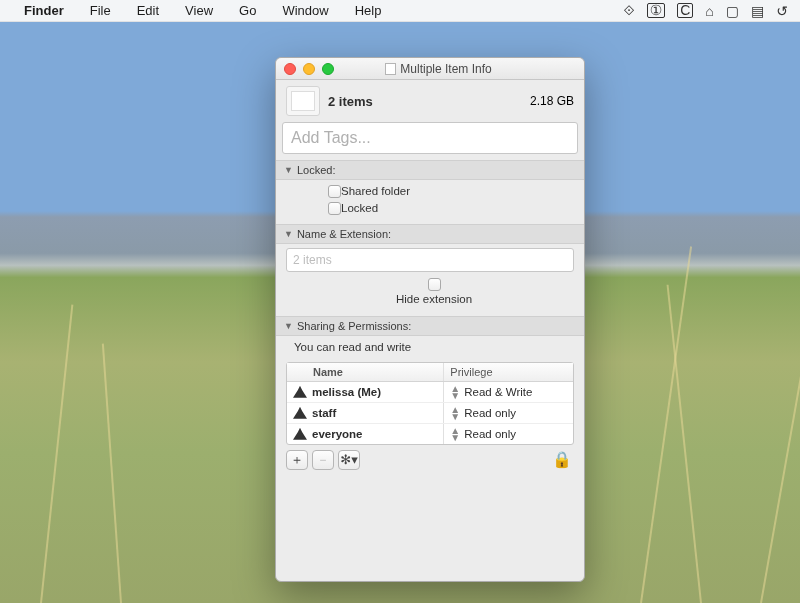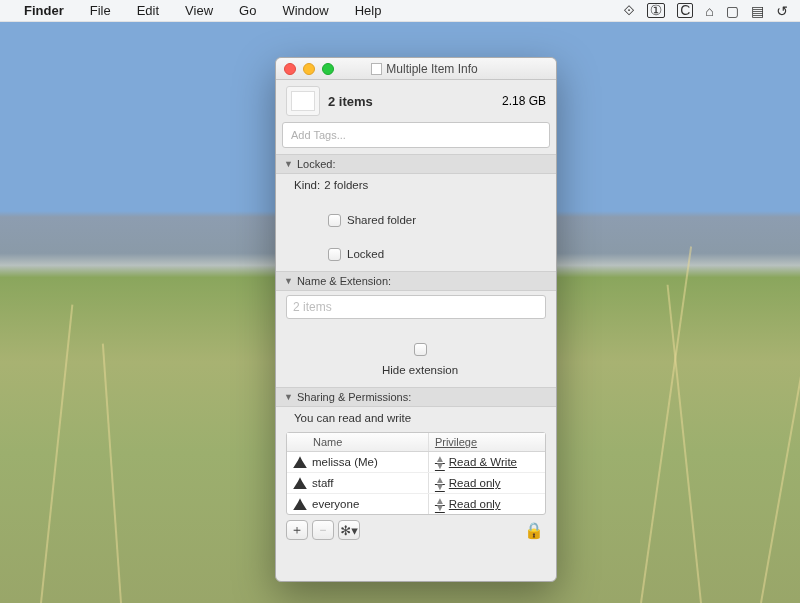--- a/index.html
+++ b/index.html
@@ -28,21 +28,21 @@
   .menubar .apple { font-size: 15px; margin-right: 12px; }
   .menubar .app { font-weight: 600; margin-right: 14px; }
   .menubar .item { margin-right: 14px; cursor: default; padding-left: 12px; }
   .menubar .spacer { flex: 1; }
   .menubar .sysicon { margin-left: 12px; font-size: 14px; color: #333; }
   .boxed { border:1px solid #333; border-radius:2px; padding:0 2px; font-size:11px; line-height:13px; }
 
   
   .win {
     position: absolute; top: 57px; left: 275px;
-    width: 282px; height: 525px;
+    width: 310px; height: 525px;
     background: #ececec;
     border: 1px solid #acacac;
     border-radius: 6px;
     box-shadow: 0 14px 40px rgba(0,0,0,0.35);
     display: flex; flex-direction: column;
   }
   .titlebar {
     height: 22px; display: flex; align-items: center;
     padding: 0 8px; gap: 7px;
     border-top-left-radius:6px; border-top-right-radius:6px;
@@ -66,57 +66,57 @@
   }
   .summary .foldericon::after{
     content:""; position:absolute; left:4px; top:4px; width:22px; height:18px; background:#fff; border:1px solid #ddd;
   }
   .summary .label { font-weight:600; font-size:13px; flex:1;}
   .summary .size { font-size:12px; color:#000000;}
 
   .tagsfield {
     margin: 0 6px 6px 6px;
     background:#fff; border:1px solid #c7c7c7; border-radius:3px;
-    padding: 6px 8px; color:#b0b0b0; font-size:11px;
+    padding: 6px 8px; color:#b0b0b0; font-size:16px;
   }
 
   .section-hd {
     background:#dedede;
     border-top:1px solid #cfcfcf; border-bottom:1px solid #cfcfcf;
     padding:3px 8px; font-size:11px; color:#3b3b3b;
     display:flex; align-items:center; gap:4px;
   }
   .disclose { font-size:9px; color:#6b6b6b;}
 
   .section-body { padding:3px 10px 8px 18px; font-size:11.5px; color:#333; line-height:1.45;}
   .kv { display:flex; gap:4px;}
   .kv .k { color:#333; }
   .kv .v { color:#333; }
   .highlight { border:2px solid #e33b2f; padding:1px 3px; margin:1px 0;}
 
-  .chkrow { display:flex; align-items:center; gap:6px; margin:18px 0 0 34px;}
+  .chkrow { display:flex; align-items:center; margin:0 0 0 34px;}
   .chkbox { width:13px; height:13px; border-radius:3px; background:linear-gradient(#fff,#eee); border:1px solid #a9a9a9;}
   .chkrow.l0 { margin-left: 0px; flex-direction: column; }
 
   .txtfield {
     margin: 4px 10px 6px 10px;
     background:#fff; border:1px solid #c7c7c7; border-radius:3px;
     padding:4px 6px; color:#bdbdbd; font-size:12px;
   }
 
   .perm-table {
     margin:4px 10px 0 10px;
     border:1px solid #c7c7c7; border-radius:3px;
     background:#fff;
   }
   .perm-head, .perm-row { display:flex; }
   .perm-head { background:linear-gradient(#fdfdfd,#efefef); border-bottom:1px solid #d4d4d4; font-size:11px; color:#555;}
   .perm-head .col, .perm-row .col { padding:3px 6px; }
-  .col.name { flex: 1 1 55%; border-right:1px solid #e0e0e0; display:flex; align-items:center; gap:5px;}
-  .col.priv { flex: 1 1 45%; display:flex; align-items:center; gap:4px;text-decoration:underline;}
+  .col.name { flex: 1 1 55%; border-right:1px solid #e0e0e0; display:flex; align-items:center; gap:5px;font-weight:bold;}
+  .col.priv { flex: 1 1 45%; display:flex; align-items:center; gap:4px;}
   .perm-row { font-size:11.5px; border-bottom:1px solid #eee;text-align:right;}
   .perm-row:last-child{border-bottom:none;}
   .usericon { width:14px; height:12px; background:#333; clip-path: polygon(50% 0,65% 35%,100% 100%,0 100%,35% 35%); }
   .stepper { font-size:10px; color:#888; line-height:7px;}
 
   .perm-footer {
     display:flex; align-items:center; gap:4px;
     margin:5px 10px 6px 10px;
   }
   .sqbtn {
@@ -177,24 +177,20 @@
     <div class="size">2.18 GB</div>
   </div>
 
   <div class="tagsfield">Add Tags...</div>
 
   <div class="section-hd">
     <span class="disclose">▼</span>
     <span>Locked:</span>
   </div>
   <div class="section-body">
-    <div class="kv">
-      <span class="k">Kind:</span>
-      <span class="v">2 folders</span>
-    </div>
     <div class="chkrow">
       <div class="chkbox"></div>
       <span>Shared folder</span>
     </div>
     <div class="chkrow">
       <div class="chkbox"></div>
       <span>Locked</span>
     </div>
   </div>
 

